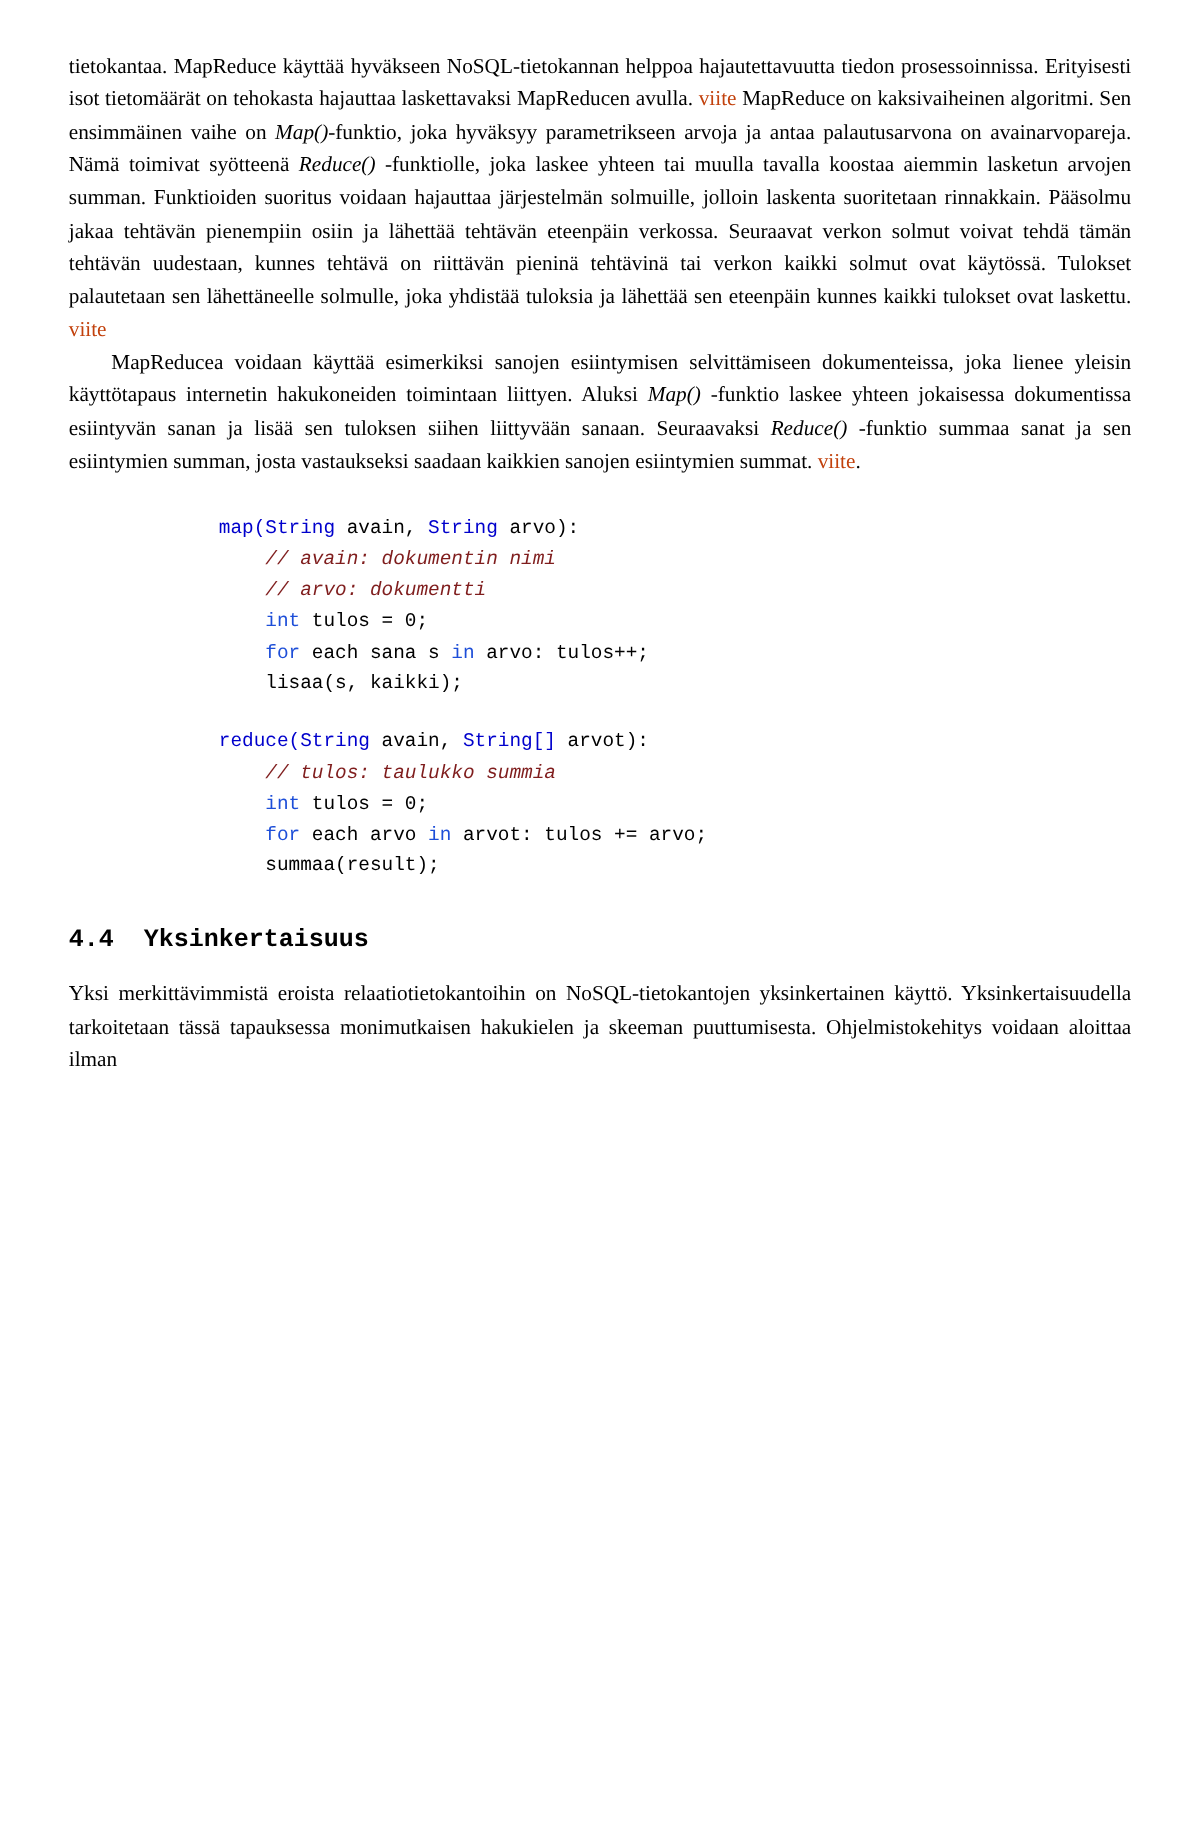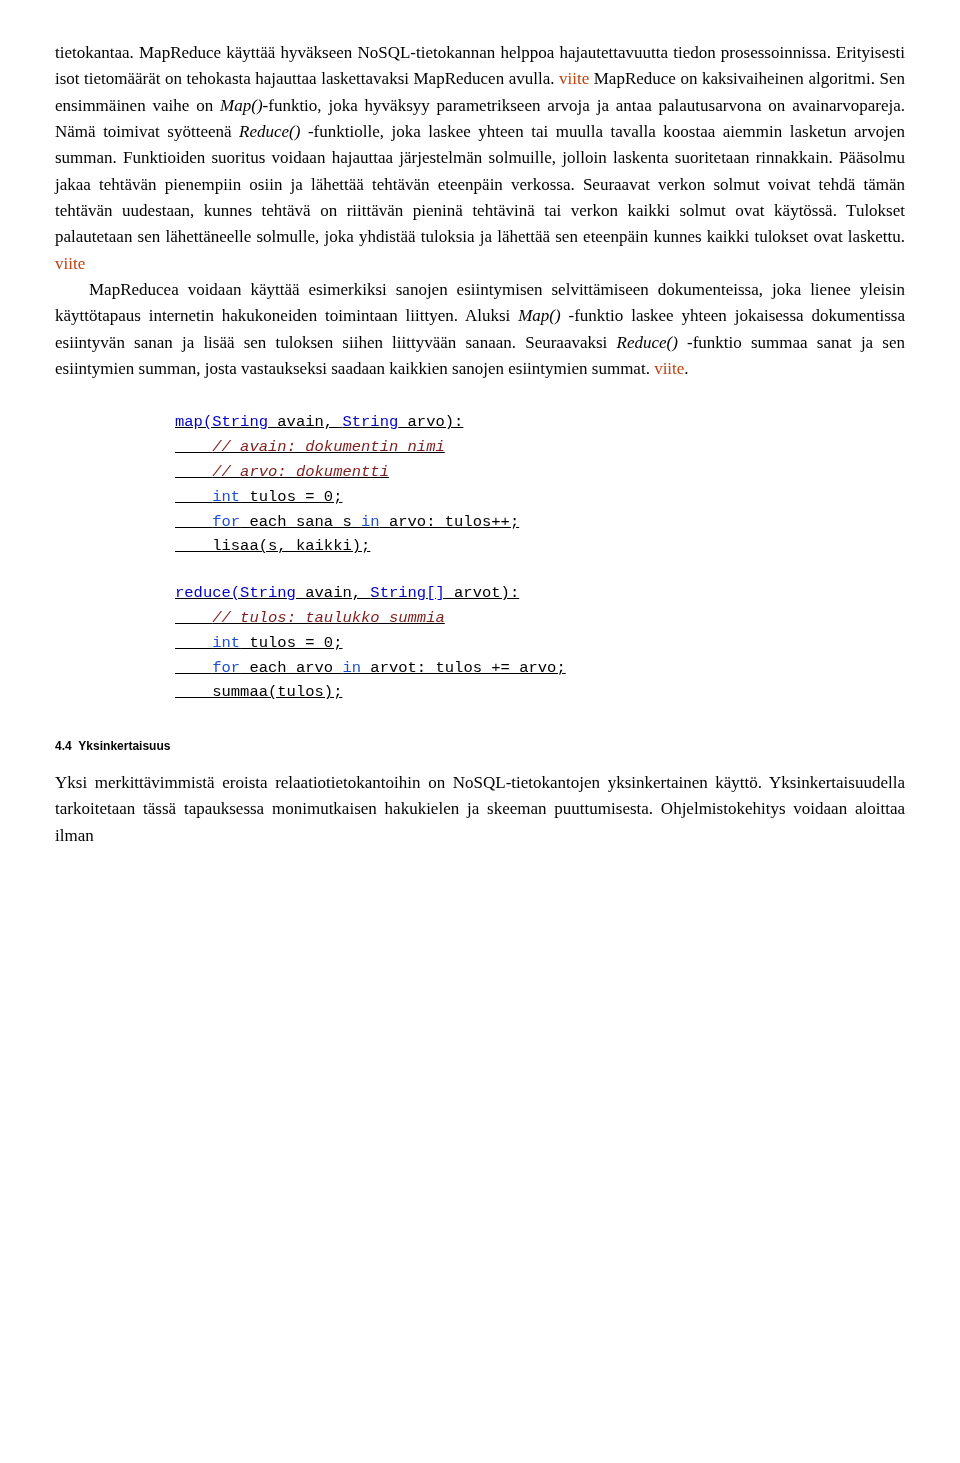--- a/index.html
+++ b/index.html
@@ -65,33 +65,32 @@
       color: #1d4ed8;
     }
 
     .code-comment {
       font-style: italic;
       color: #7f1d1d;
     }
 
     .code-section {
       margin-bottom: 22px;
-      text-decoration: underline;
     }
 
     .figure-caption {
       font-family: "Times New Roman", Times, serif;
       font-size: 17px;
       margin: 10px 0 32px 0;
       text-indent: 0;
     }
 
     .section-heading {
-      font-family: Liberation Sans, sans-serif;
-      font-size: 12px;
+      font-family: Liberation Mono, monospace;
+      font-size: 20px;
       font-weight: bold;
       margin-top: 32px;
       margin-bottom: 14px;
     }
   </style>
 </head>
 <body>
 
 <div>
 
@@ -115,21 +114,21 @@
         <div class="code-line">    <span class="kw-blue">int</span> tulos = 0;</div>
         <div class="code-line">    <span class="kw-blue">for</span> each sana s <span class="kw-blue">in</span> arvo: tulos++;</div>
         <div class="code-line">    lisaa(s, kaikki);</div>
       </div>
 
       <div class="code-section">
         <div class="code-line"><span class="kw-string">reduce(String</span> avain, <span class="kw-string">String[]</span> arvot):</div>
         <div class="code-line">    <span class="code-comment">// tulos: taulukko summia</span></div>
         <div class="code-line">    <span class="kw-blue">int</span> tulos = 0;</div>
         <div class="code-line">    <span class="kw-blue">for</span> each arvo <span class="kw-blue">in</span> arvot: tulos += arvo;</div>
-        <div class="code-line">    summaa(tulos);</div>
+        <div class="code-line">    summaa(result);</div>
       </div>
 
     </div>
 
 
     <div class="section-heading">
       <span>4.4</span>&nbsp;&nbsp;<span>Yksinkertaisuus</span>
     </div>
 
     <p class="body-text para-first">

